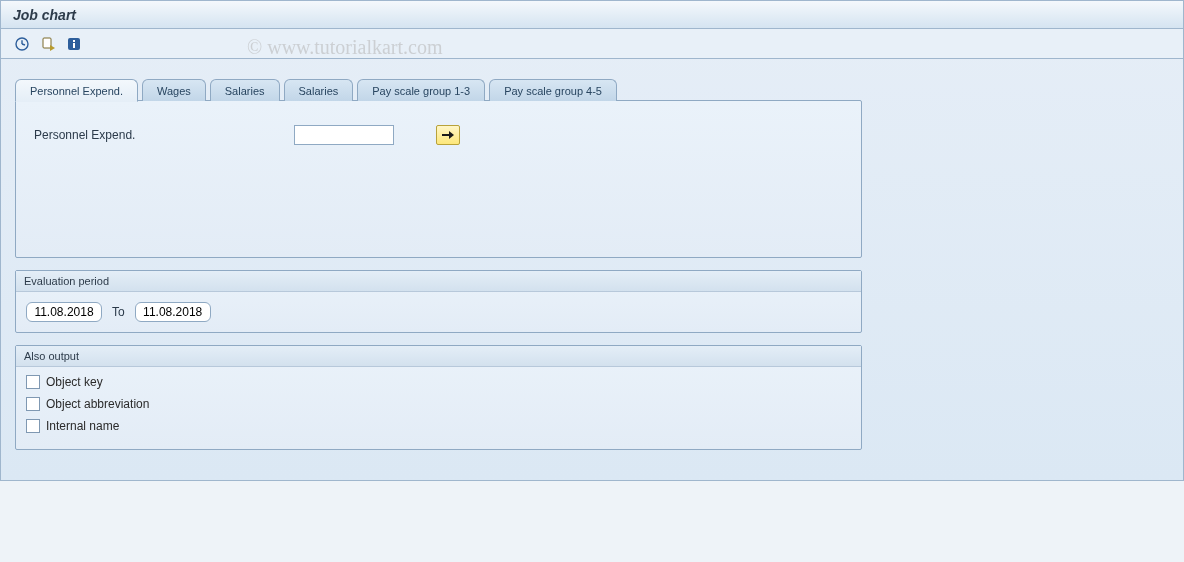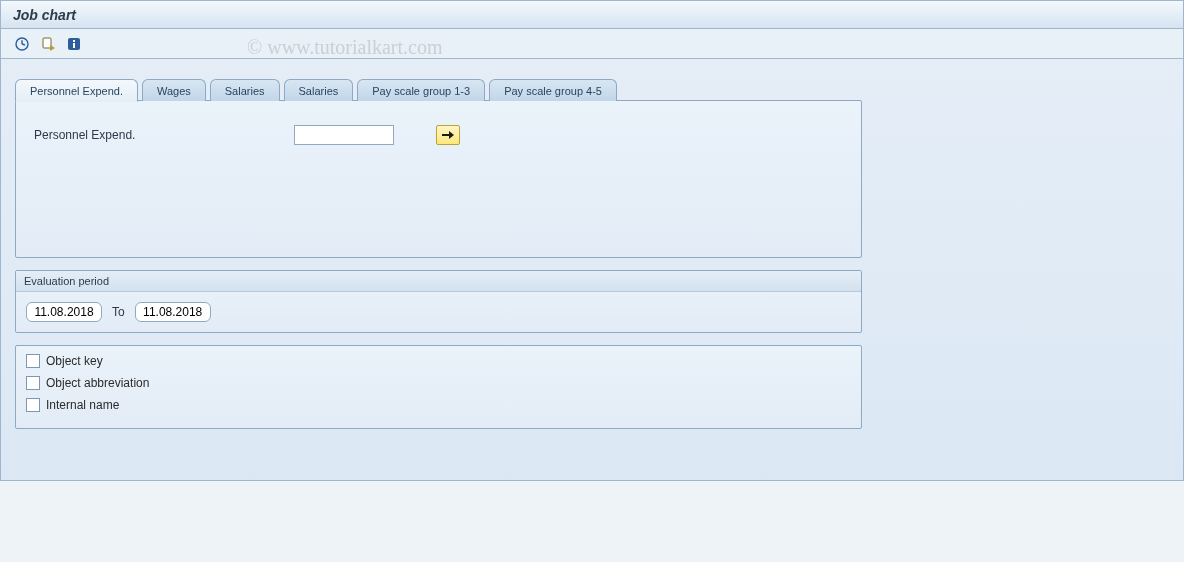--- a/index.html
+++ b/index.html
@@ -234,20 +234,21 @@
       <div class="section-body">
         <div class="form-row">
           <input type="text" class="text inp-date" value="11.08.2018" style="">
           <span class="to-label">To</span>
           <input type="text" class="text inp-date" value="11.08.2018" style="">
         </div>
       </div>
     </div>
 
     <div class="panel section-panel">
+      <div class="section-header">Also output</div>
       <div class="section-body">
         <div class="check-row">
           <span class="checkbox"></span>
           <span>Object key</span>
         </div>
         <div class="check-row">
           <span class="checkbox"></span>
           <span>Object abbreviation</span>
         </div>
         <div class="check-row">

